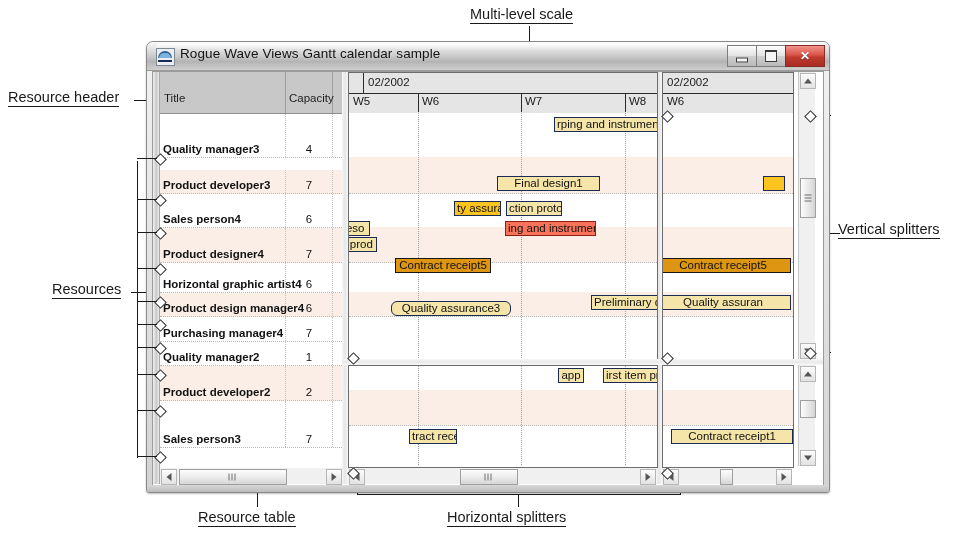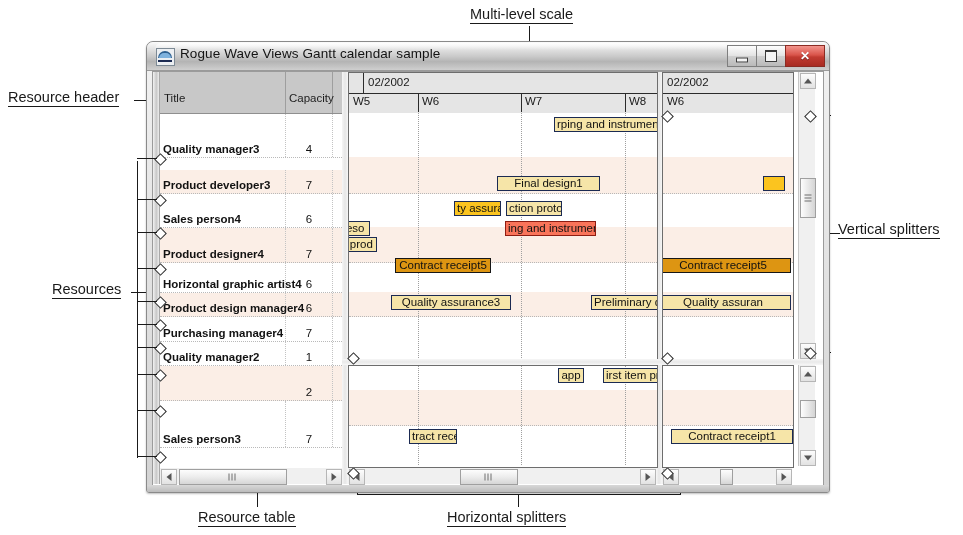--- a/index.html
+++ b/index.html
@@ -284,20 +284,23 @@
           <div class="rrow" style="top:228px;height:24px;">
             <div class="v1">
                 <span class="tt">Quality manager2</span>
               </div>
             <div class="v2">
                 <span class="cp">1</span>
               </div>
             <div class="v3"></div>
           </div>
           <div class="rrow alt" style="top:252px;height:35px;">
+            <div class="v1">
+                <span class="tt">Product developer2</span>
+              </div>
             <div class="v2">
                 <span class="cp">2</span>
               </div>
             <div class="v3"></div>
           </div>
           <div class="rrow" style="top:287px;height:47px;">
             <div class="v1">
                 <span class="tt">Sales person3</span>
               </div>
             <div class="v2">
@@ -373,21 +376,21 @@
             </div>
           <div class="bar red" style="left:156px;top:108px;width:91px;">
               <span>ing and instrument</span>
             </div>
           <div class="bar pale" style="left:-22px;top:124px;width:50px;">
               <span>ale prod</span>
             </div>
           <div class="bar dark" style="left:46px;top:145px;width:96px;">
               <span>Contract receipt5</span>
             </div>
-          <div class="bar pale" style="left:42px;top:182px;width:120px;">
+          <div class="bar pale" style="left:42px;top:188px;width:120px;border-radius:6px;">
               <span>Quality assurance3</span>
             </div>
           <div class="bar pale" style="left:242px;top:182px;width:68px;">
               <span>Preliminary d</span>
             </div>
         </div>
       </div>
 
       <div class="panel" style="left:509px;top:0px;width:130px;height:287px;">
         <div class="scalebox">

